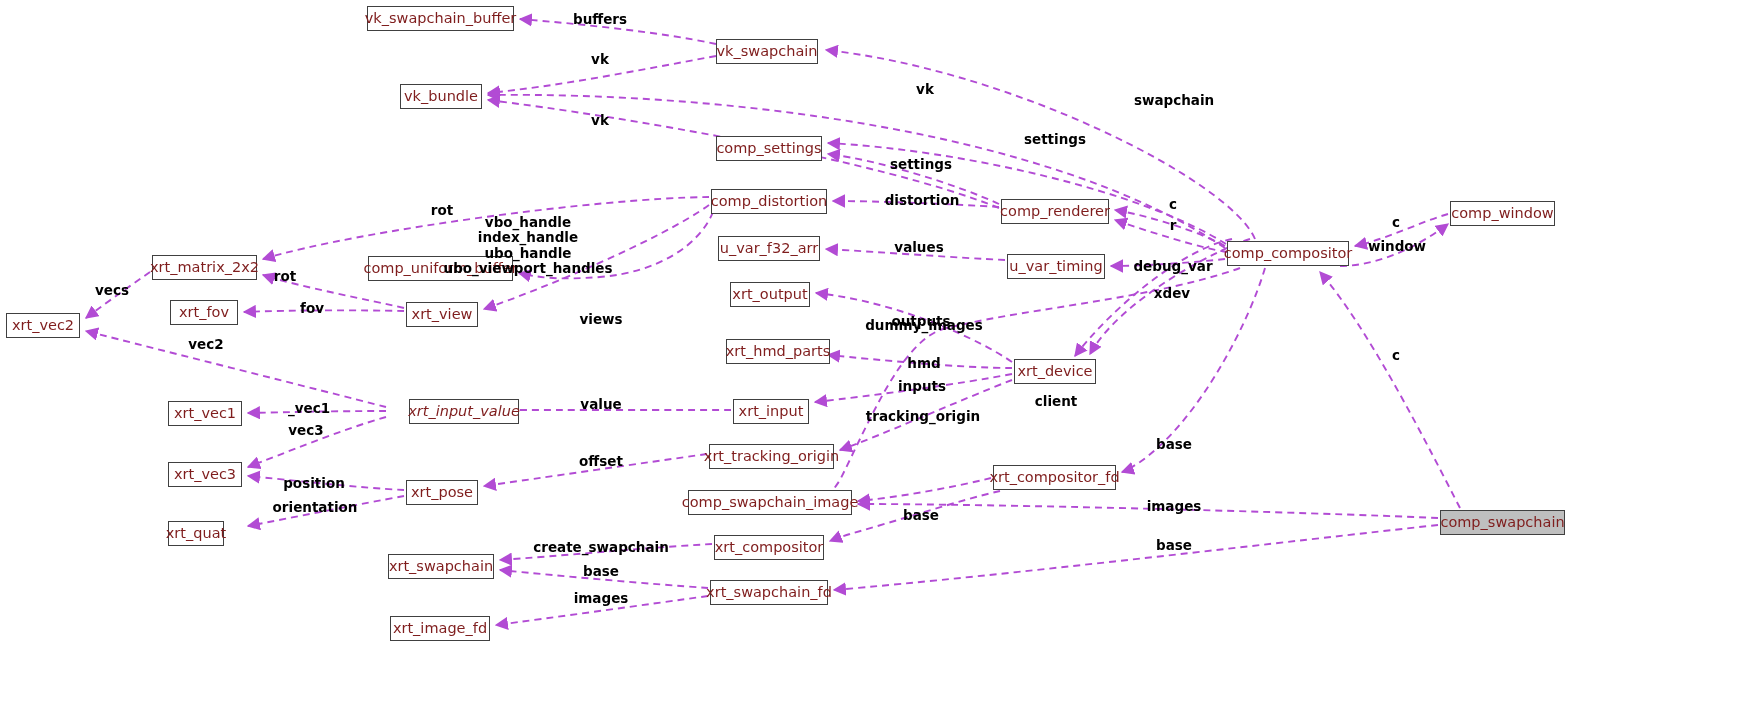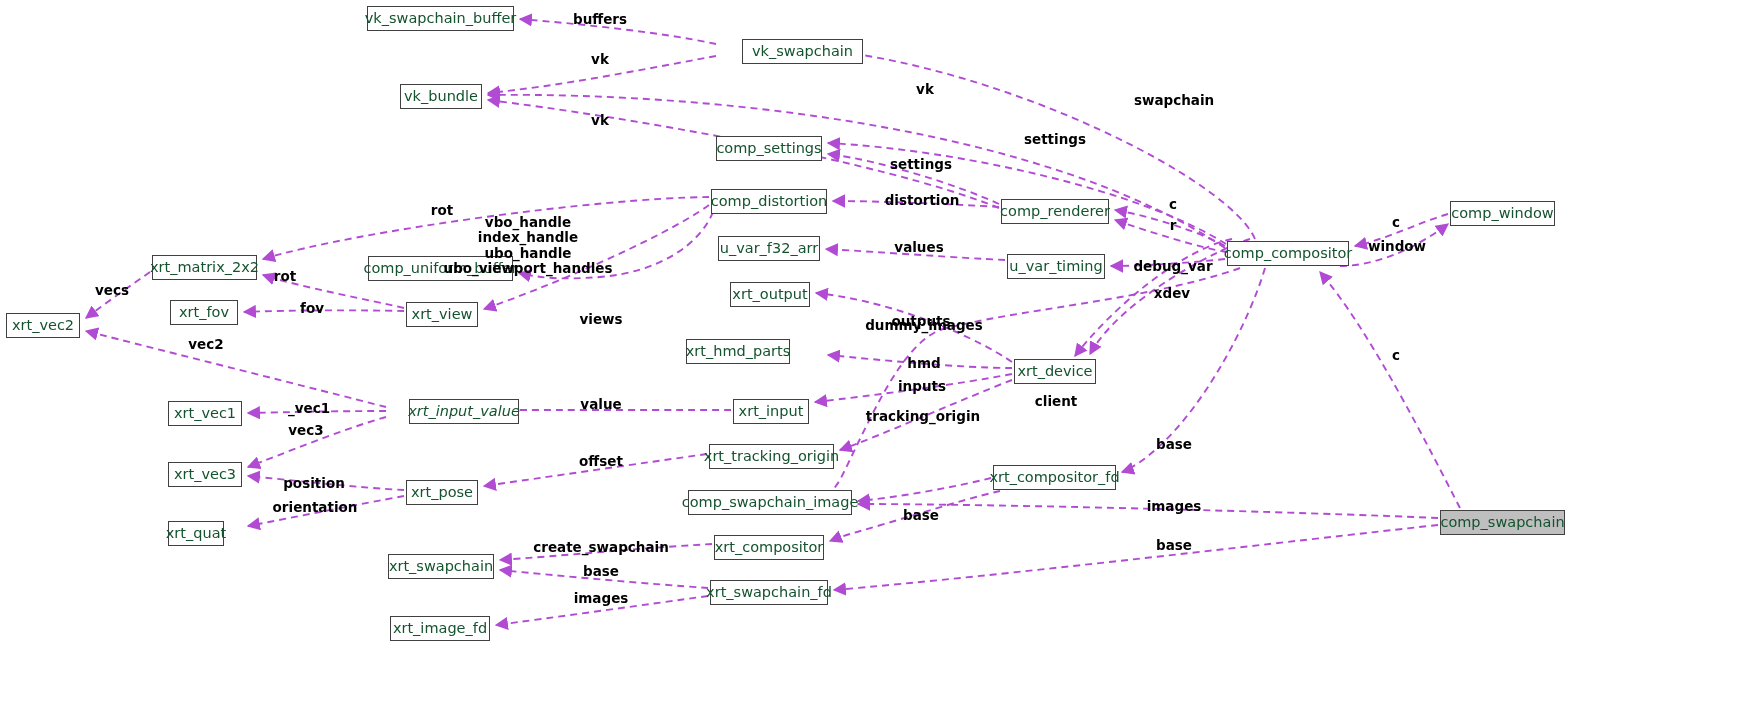--- a/index.html
+++ b/index.html
@@ -20,21 +20,21 @@
     left:0;top:0;
     width:1751px;
     height:721px;
     pointer-events:none;
   }
   .node{
     position:absolute;
     box-sizing:border-box;
     border:1px solid #404040;
     background:#ffffff;
-    color:#14532d;
+    color:#7f1d1d;
     font-size:14.5px;
     line-height:1;
     display:flex;
     align-items:center;
     justify-content:center;
     white-space:nowrap;
     z-index:5;
   }
   .node.highlight{
     background:#bfbfbf;
@@ -147,36 +147,36 @@
 
       <path d="M708,588 C650,584 560,576 500,570"></path>
 
       <path d="M708,596 C650,604 550,618 496,625"></path>
 
       <path d="M1438,525 C1300,540 1000,576 834,590"></path>
     </g>
   </svg>
 
   <div class="node" style="left:367px;top:6px;width:147px;height:25px;">vk_swapchain_buffer</div>
-  <div class="node" style="left:742px;top:39px;width:121px;height:25px;">vk_swapchain</div>
+  <div class="node" style="left:716px;top:39px;width:102px;height:25px;">vk_swapchain</div>
   <div class="node" style="left:400px;top:84px;width:82px;height:25px;">vk_bundle</div>
   <div class="node" style="left:716px;top:136px;width:106px;height:25px;">comp_settings</div>
   <div class="node" style="left:711px;top:189px;width:116px;height:25px;">comp_distortion</div>
   <div class="node" style="left:1001px;top:199px;width:108px;height:25px;">comp_renderer</div>
   <div class="node" style="left:1450px;top:201px;width:105px;height:25px;">comp_window</div>
   <div class="node" style="left:718px;top:236px;width:102px;height:25px;">u_var_f32_arr</div>
   <div class="node" style="left:1227px;top:241px;width:122px;height:25px;">comp_compositor</div>
   <div class="node" style="left:1007px;top:254px;width:98px;height:25px;">u_var_timing</div>
   <div class="node" style="left:152px;top:255px;width:105px;height:25px;">xrt_matrix_2x2</div>
   <div class="node" style="left:368px;top:256px;width:145px;height:25px;">comp_uniform_buffer</div>
   <div class="node" style="left:730px;top:282px;width:80px;height:25px;">xrt_output</div>
   <div class="node" style="left:170px;top:300px;width:68px;height:25px;">xrt_fov</div>
   <div class="node" style="left:6px;top:313px;width:74px;height:25px;">xrt_vec2</div>
   <div class="node" style="left:406px;top:302px;width:72px;height:25px;">xrt_view</div>
-  <div class="node" style="left:686px;top:339px;width:104px;height:25px;">xrt_hmd_parts</div>
+  <div class="node" style="left:726px;top:339px;width:104px;height:25px;">xrt_hmd_parts</div>
   <div class="node" style="left:1014px;top:359px;width:82px;height:25px;">xrt_device</div>
   <div class="node" style="left:168px;top:401px;width:74px;height:25px;">xrt_vec1</div>
   <div class="node" style="left:409px;top:399px;width:110px;height:25px;font-style:italic;">xrt_input_value</div>
   <div class="node" style="left:733px;top:399px;width:76px;height:25px;">xrt_input</div>
   <div class="node" style="left:709px;top:444px;width:125px;height:25px;">xrt_tracking_origin</div>
   <div class="node" style="left:168px;top:462px;width:74px;height:25px;">xrt_vec3</div>
   <div class="node" style="left:993px;top:465px;width:123px;height:25px;">xrt_compositor_fd</div>
   <div class="node" style="left:406px;top:480px;width:72px;height:25px;">xrt_pose</div>
   <div class="node" style="left:688px;top:490px;width:164px;height:25px;">comp_swapchain_image</div>
   <div class="node highlight" style="left:1440px;top:510px;width:125px;height:25px;">comp_swapchain</div>

